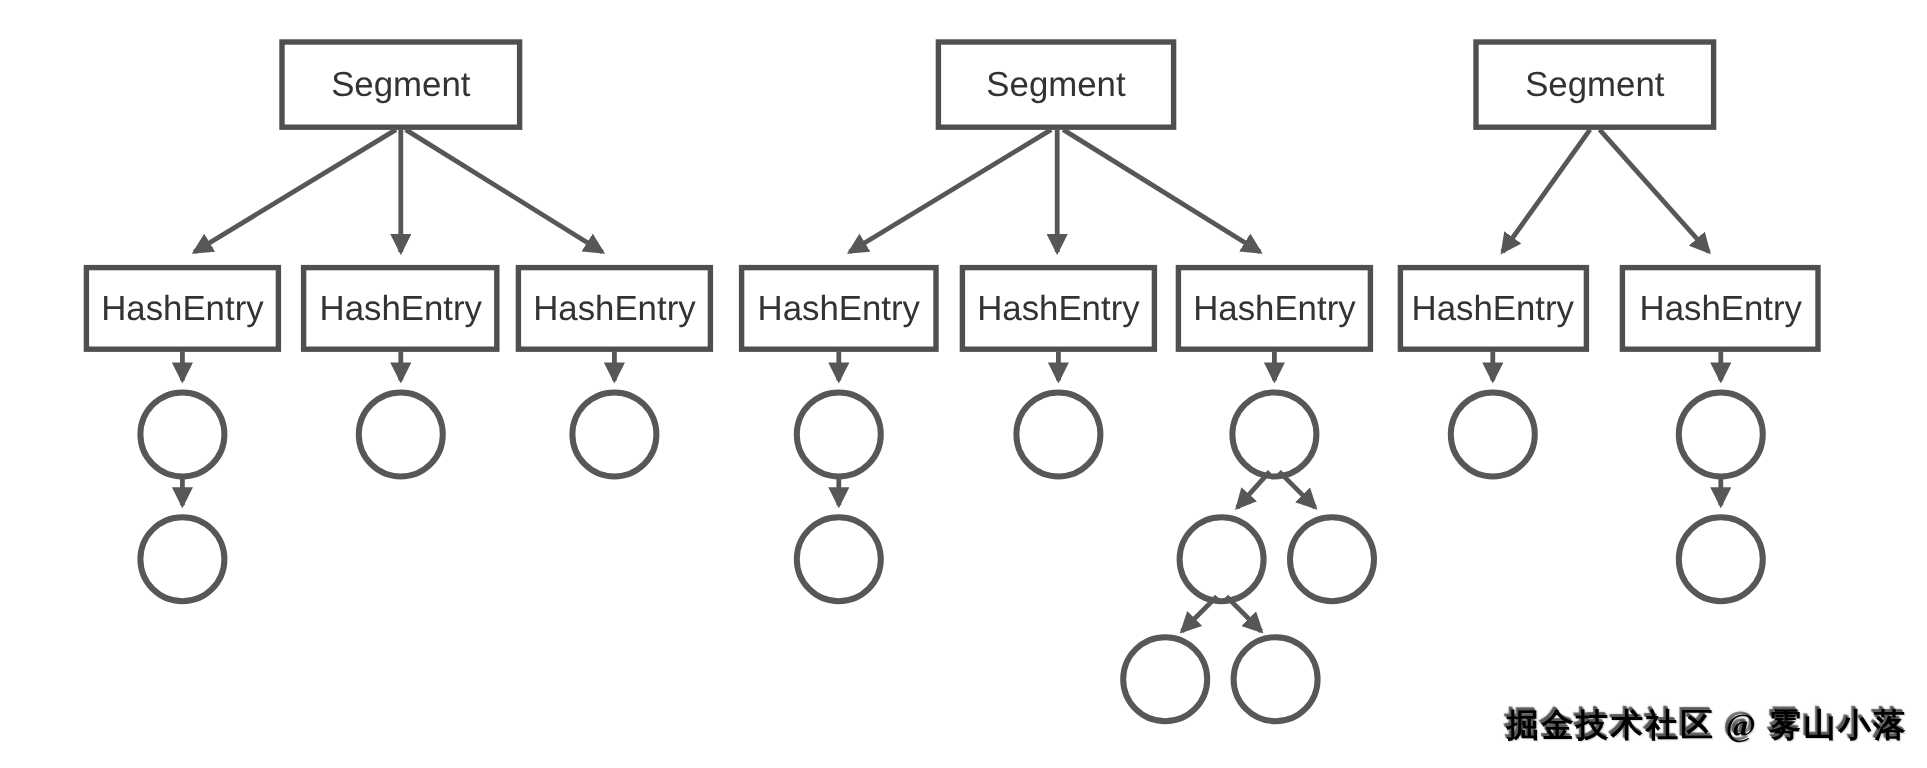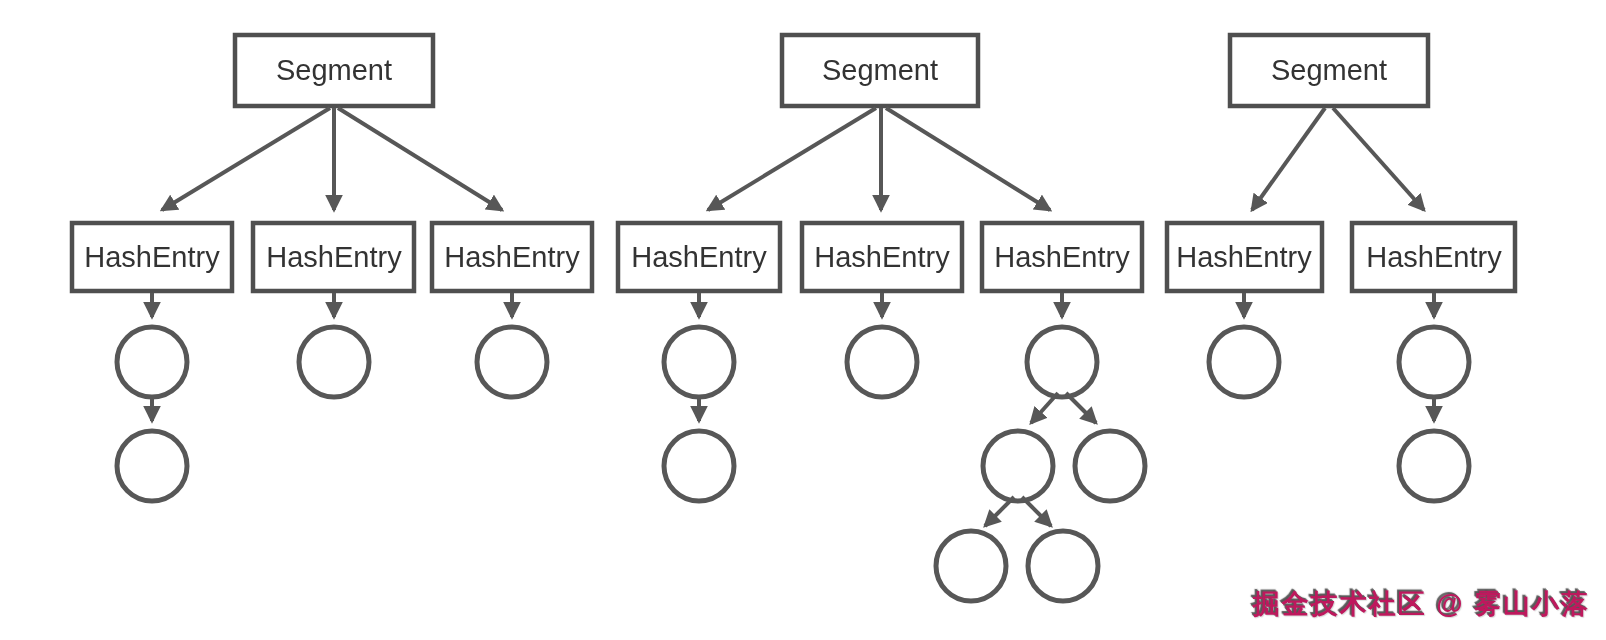--- a/index.html
+++ b/index.html
@@ -40,25 +40,26 @@
     font-size: 29px;
     text-anchor: middle;
   }
   .watermark {
     position: absolute;
     right: 16px;
     bottom: 18px;
     font-size: 27px;
     font-weight: 700;
     letter-spacing: 2px;
-    color: #be185d;
+    color: #000000;
     text-shadow: -2px -2px 1px rgba(84,84,84,0.95),
                  -1px -1px 0 rgba(110,110,110,0.9),
                   1px  1px 1px rgba(190,190,190,0.6);
     white-space: nowrap;
+    font-family: Liberation Serif, serif;
   }
 </style>
 </head>
 <body>
 
 <svg class="stage" width="1606" height="640" viewBox="0 0 1606 640">
   <defs>
     <marker id="arrow" viewBox="0 0 10 10" refX="8.5" refY="5" markerWidth="4.4" markerHeight="4.4" orient="auto-start-reverse">
       <path d="M0,0 L10,5 L0,10 z" fill="#575757"></path>
     </marker>

